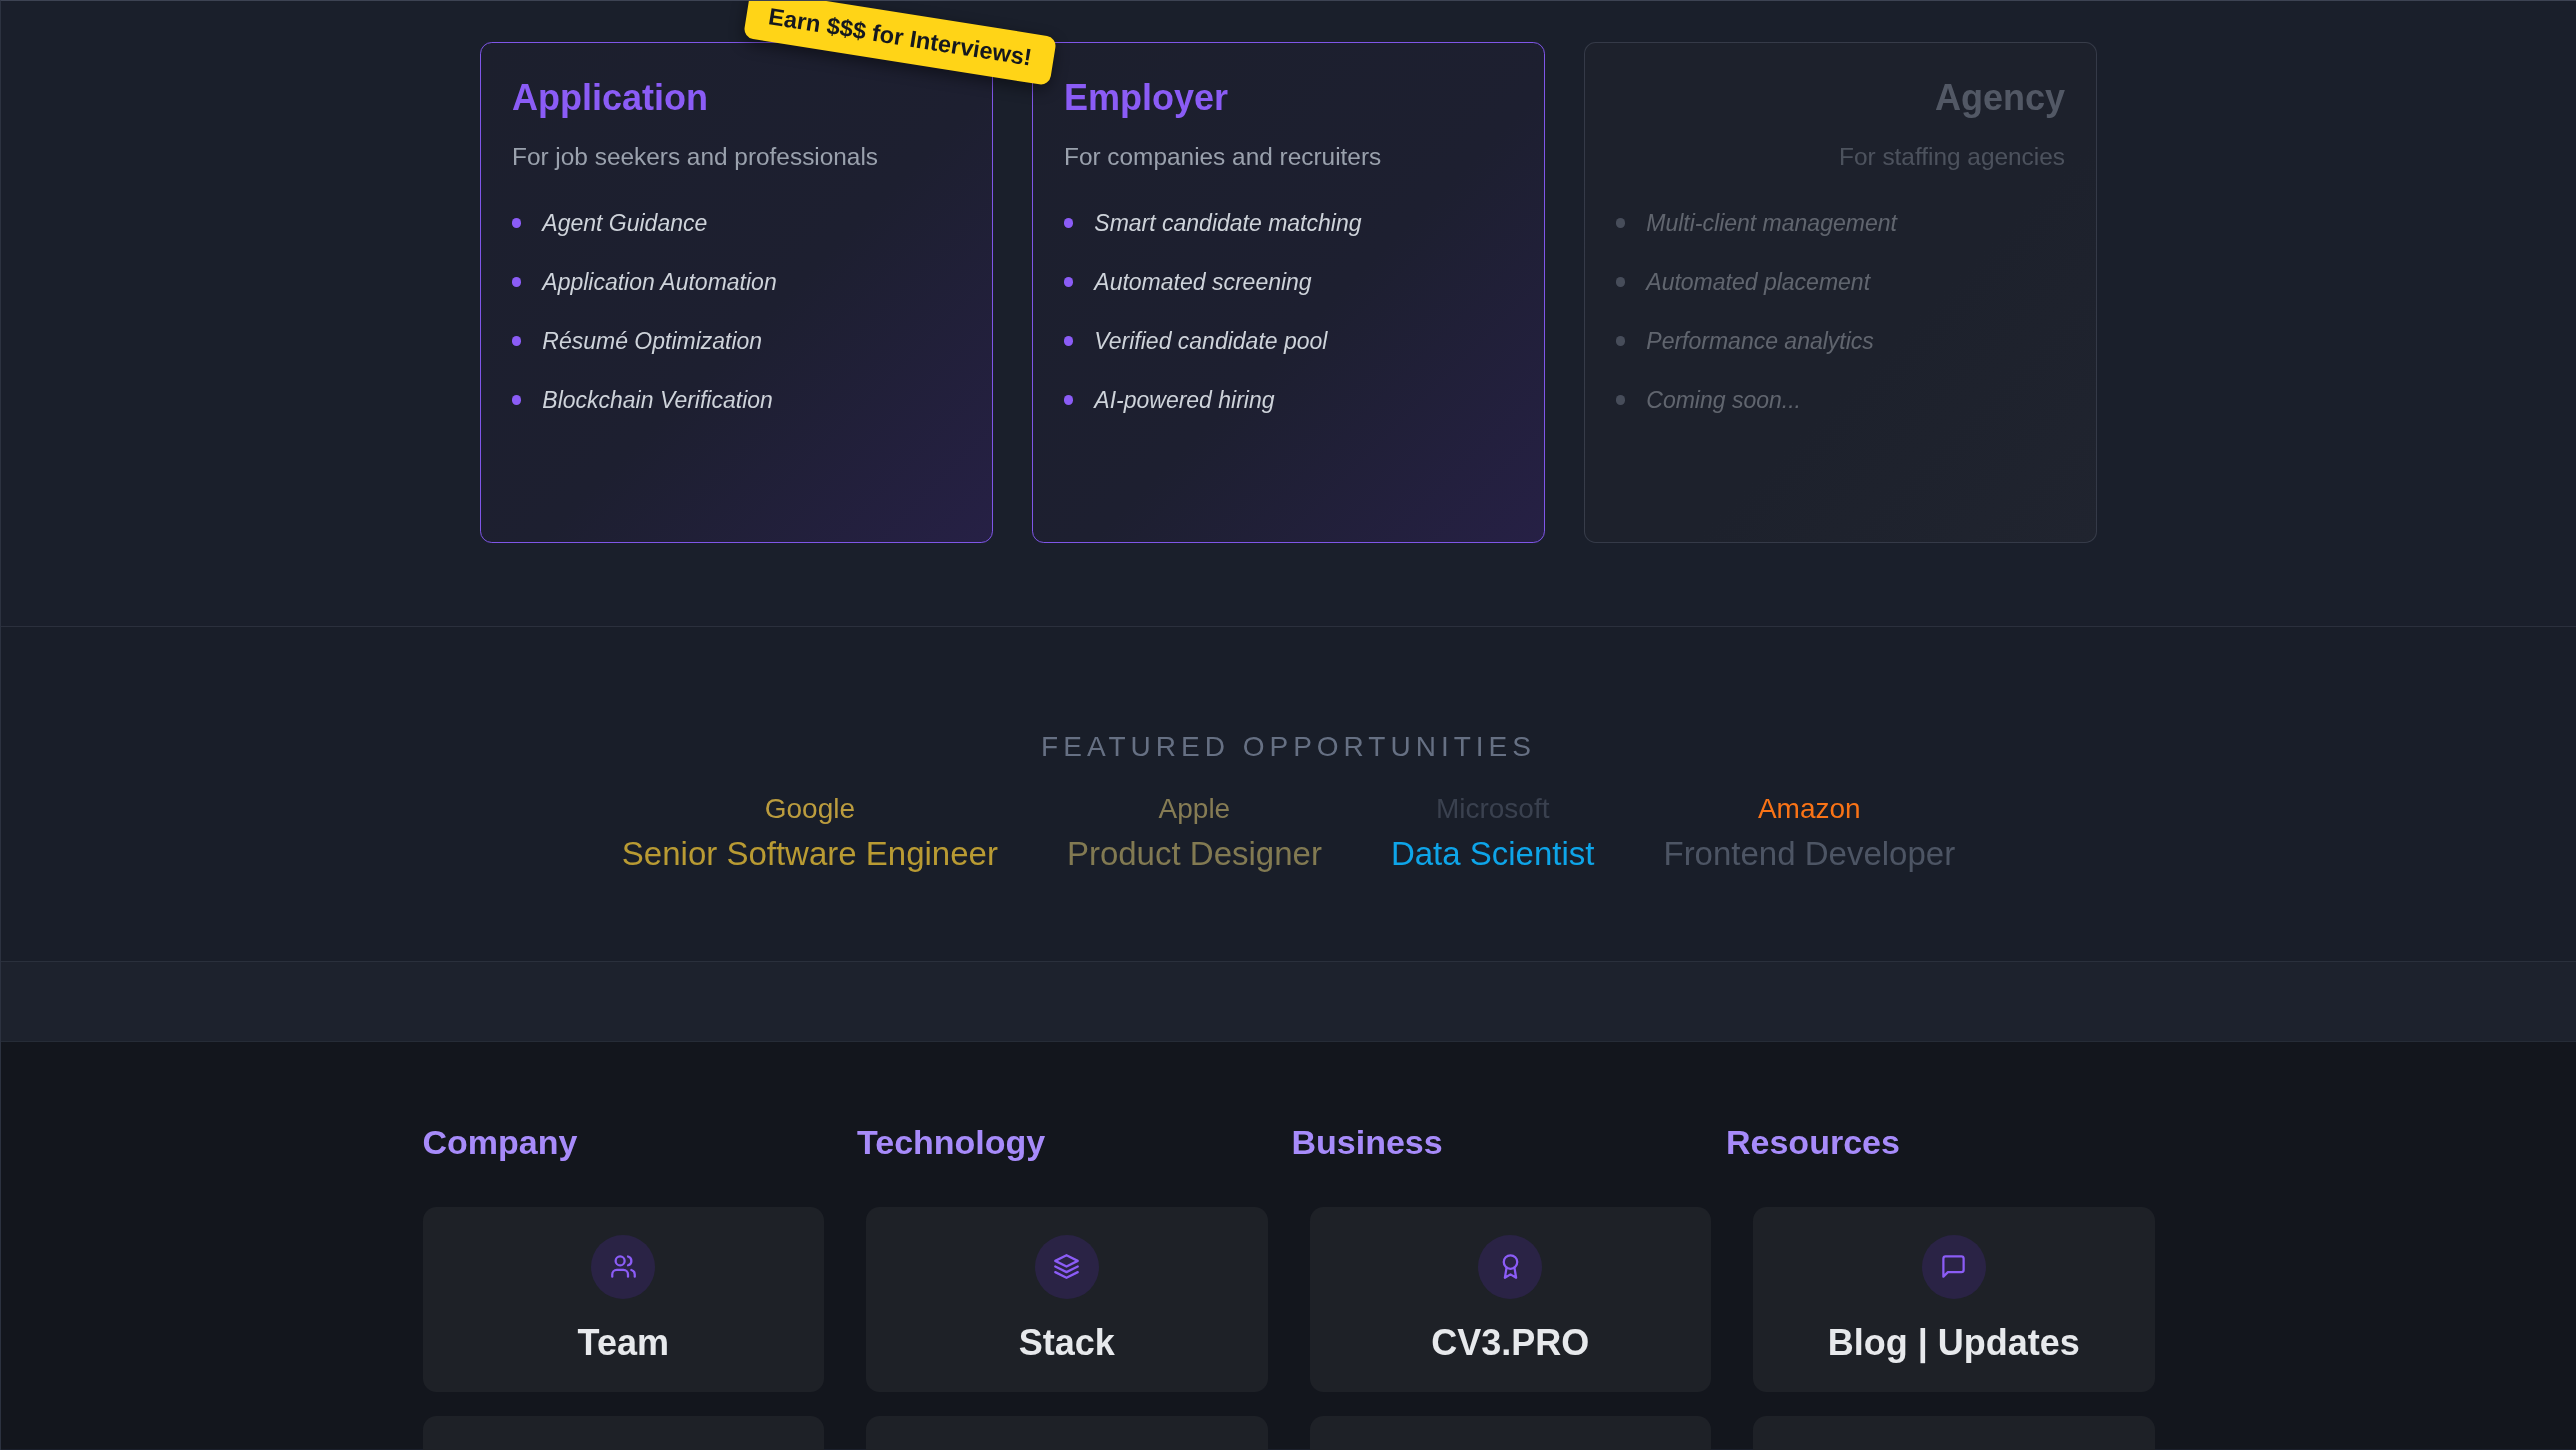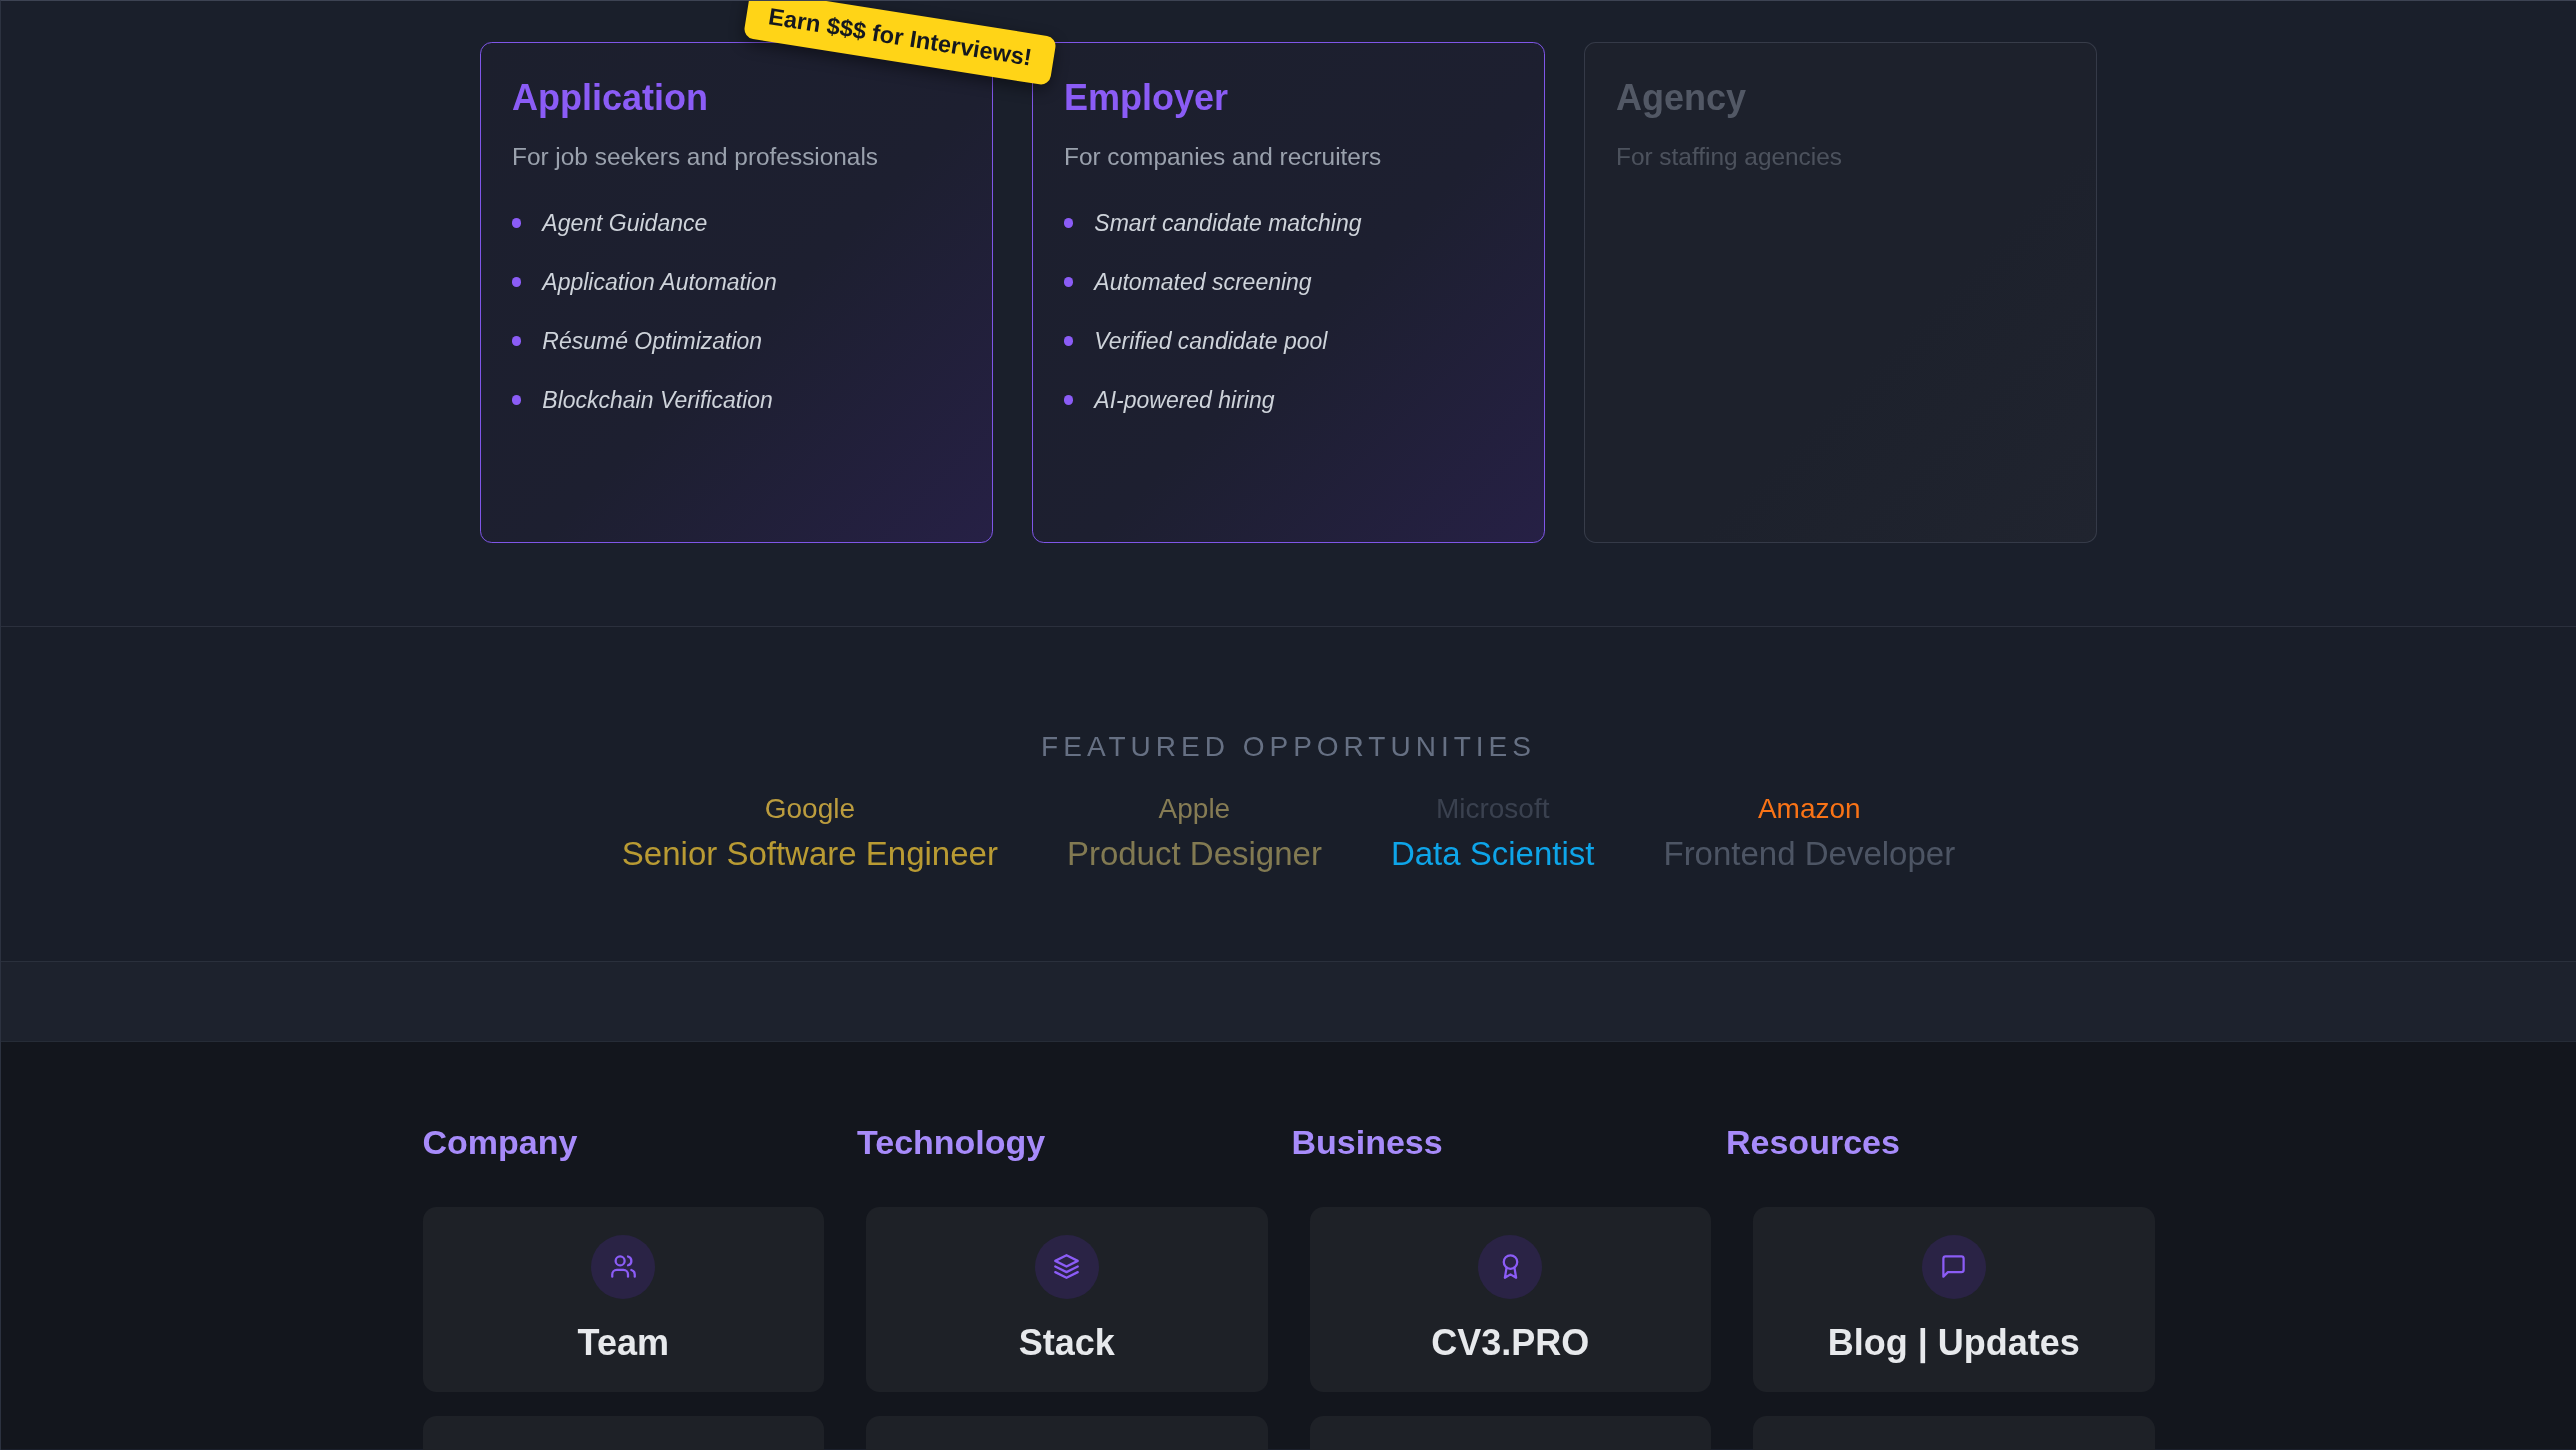--- a/index.html
+++ b/index.html
@@ -18,21 +18,21 @@
     border-radius:11.8px; padding:34px 31px;
   }
   .plan.active {
     border:1.7px solid #7f56e8;
     background:linear-gradient(135deg,#1c1f2d 0%,#1d1f30 55%,#262045 100%);
   }
   .plan.disabled {
     border:1.7px solid rgba(140,152,174,0.22);
     background:linear-gradient(135deg,#1d212c 0%,#1d212c 60%,#20242f 100%);
   }
-  .plan.disabled .plan-content { opacity:0.38; }
+  .plan.disabled .plan-content { opacity:0.38;text-align:right; }
   .plan-title { margin:0 0 23.6px 0; font-size:36px; font-weight:700; color:#8b5cf6; }
   .plan.disabled .plan-title { color:#aab3c2; }
   .plan-sub { margin:0 0 39px 0; font-size:24.4px; color:#9aa1ad; }
   .features { list-style:none; margin:0; padding:0;font-style:italic; }
   .features li { display:flex; align-items:center; gap:21px; margin-bottom:32px; font-size:23px; color:#ced3da; }
   .bullet { width:9.3px; height:9.3px; border-radius:50%; background:#8b5cf6; flex:0 0 auto; }
   .plan.disabled .bullet { background:#8b94a6; }
 
   .ribbon {
     position:absolute; left:744px; top:11.8px; transform:rotate(9deg);
@@ -135,20 +135,38 @@
                 <span>AI-powered hiring</span>
               </li>
           </ul>
         </div>
       </div>
 
       <div class="plan disabled">
         <div class="plan-content">
           <h3 class="plan-title">Agency</h3>
           <p class="plan-sub">For staffing agencies</p>
+          <ul class="features">
+            <li>
+                <span class="bullet"></span>
+                <span>Multi-client management</span>
+              </li>
+            <li>
+                <span class="bullet"></span>
+                <span>Automated placement</span>
+              </li>
+            <li>
+                <span class="bullet"></span>
+                <span>Performance analytics</span>
+              </li>
+            <li>
+                <span class="bullet"></span>
+                <span>Coming soon...</span>
+              </li>
+          </ul>
         </div>
       </div>
 
     </div>
   </section>
 
   <section class="featured">
     <h2 class="featured-heading">FEATURED OPPORTUNITIES</h2>
     <div class="jobs">
       <div class="job job-0">

